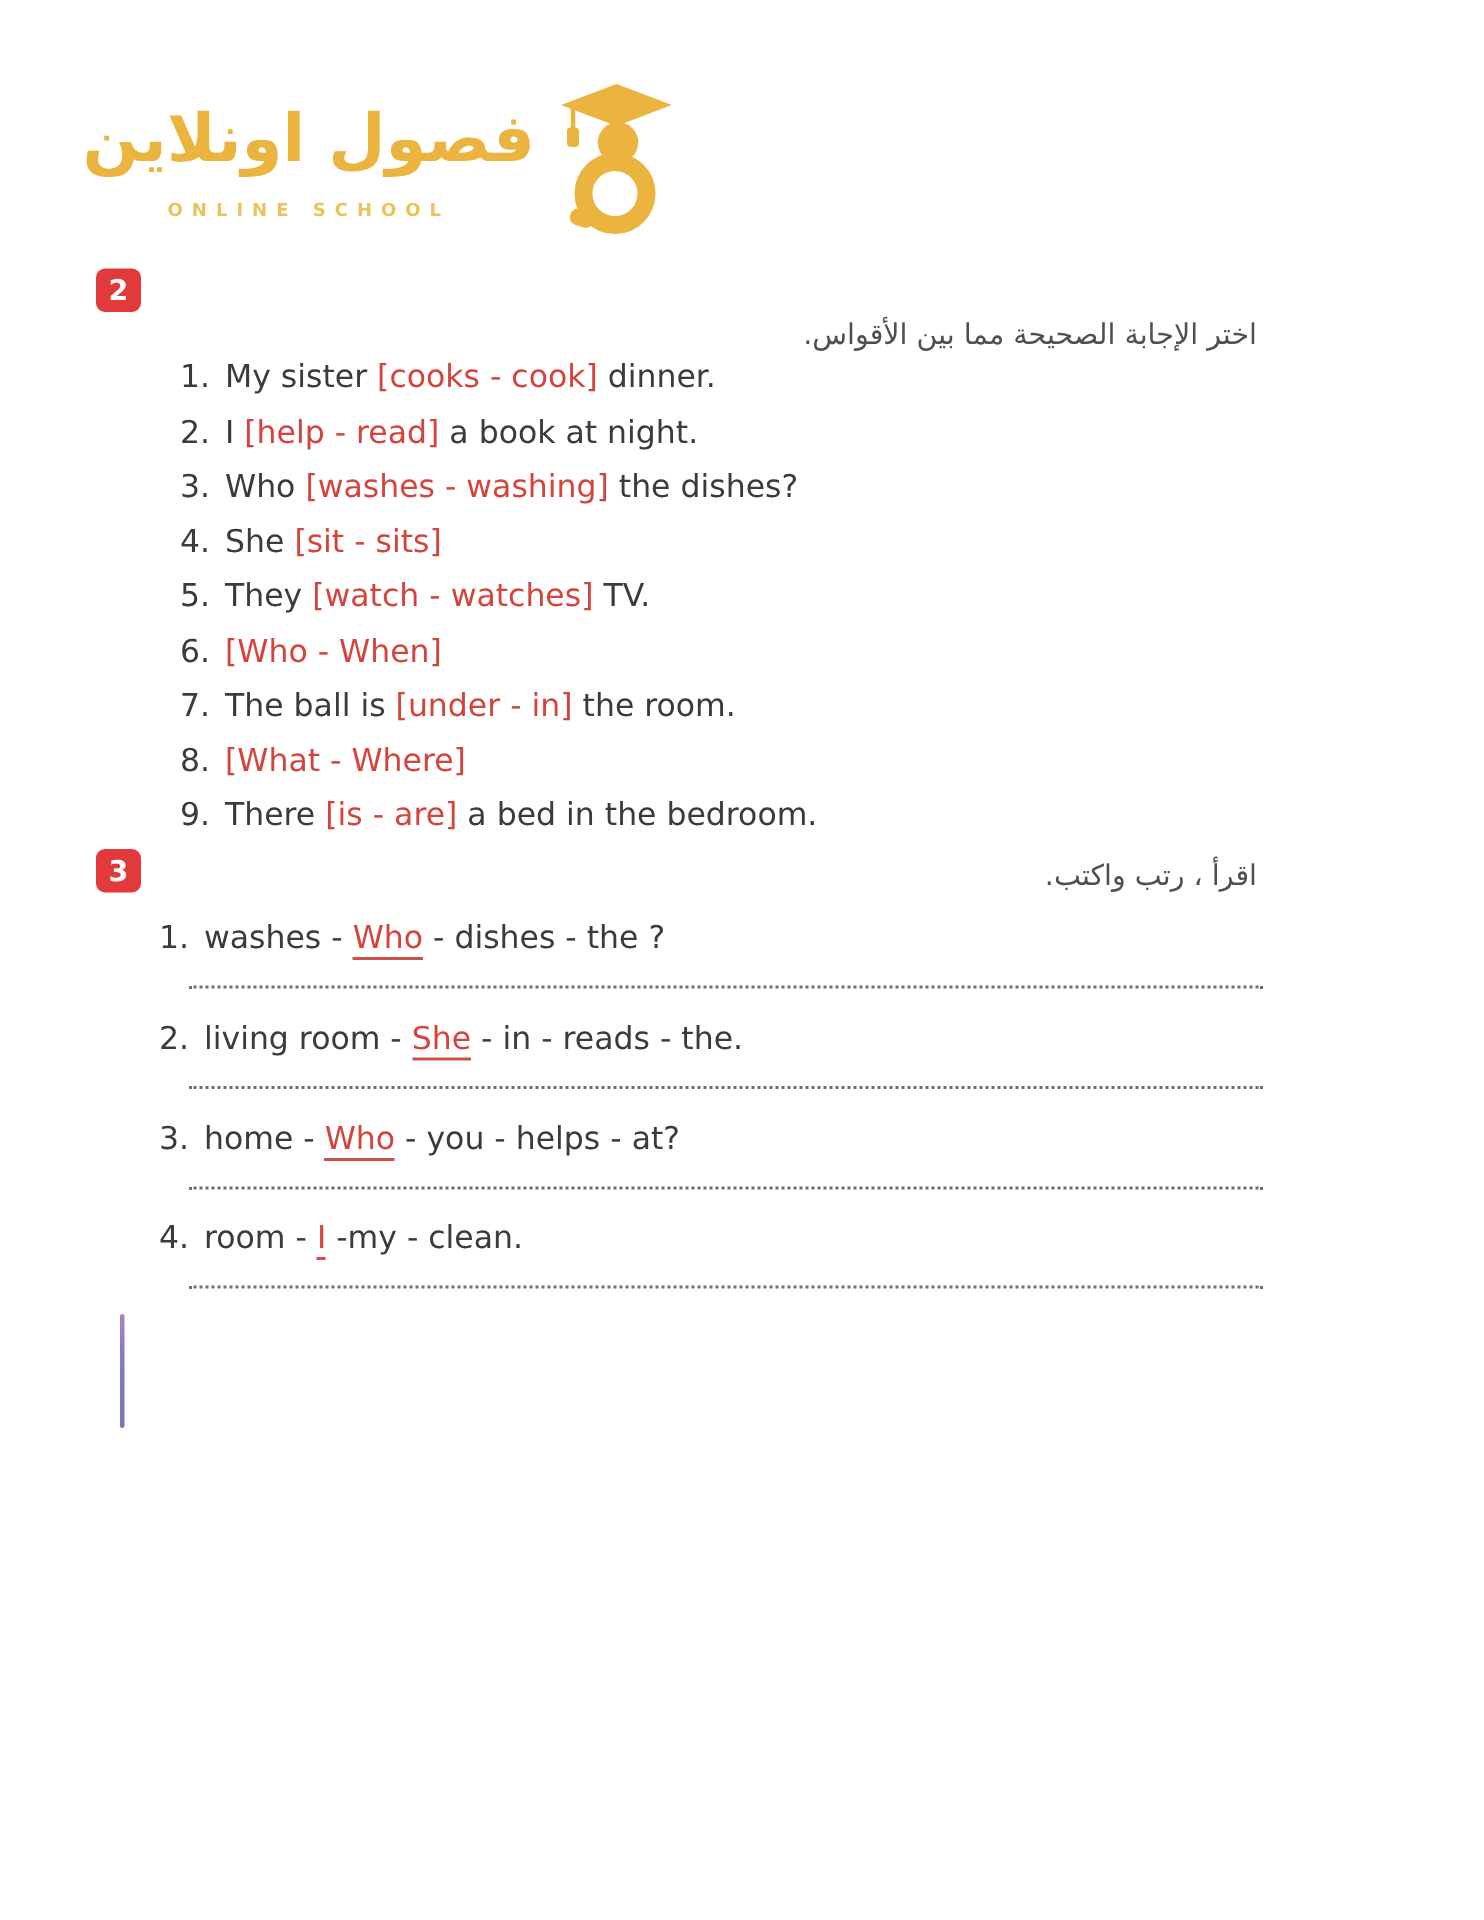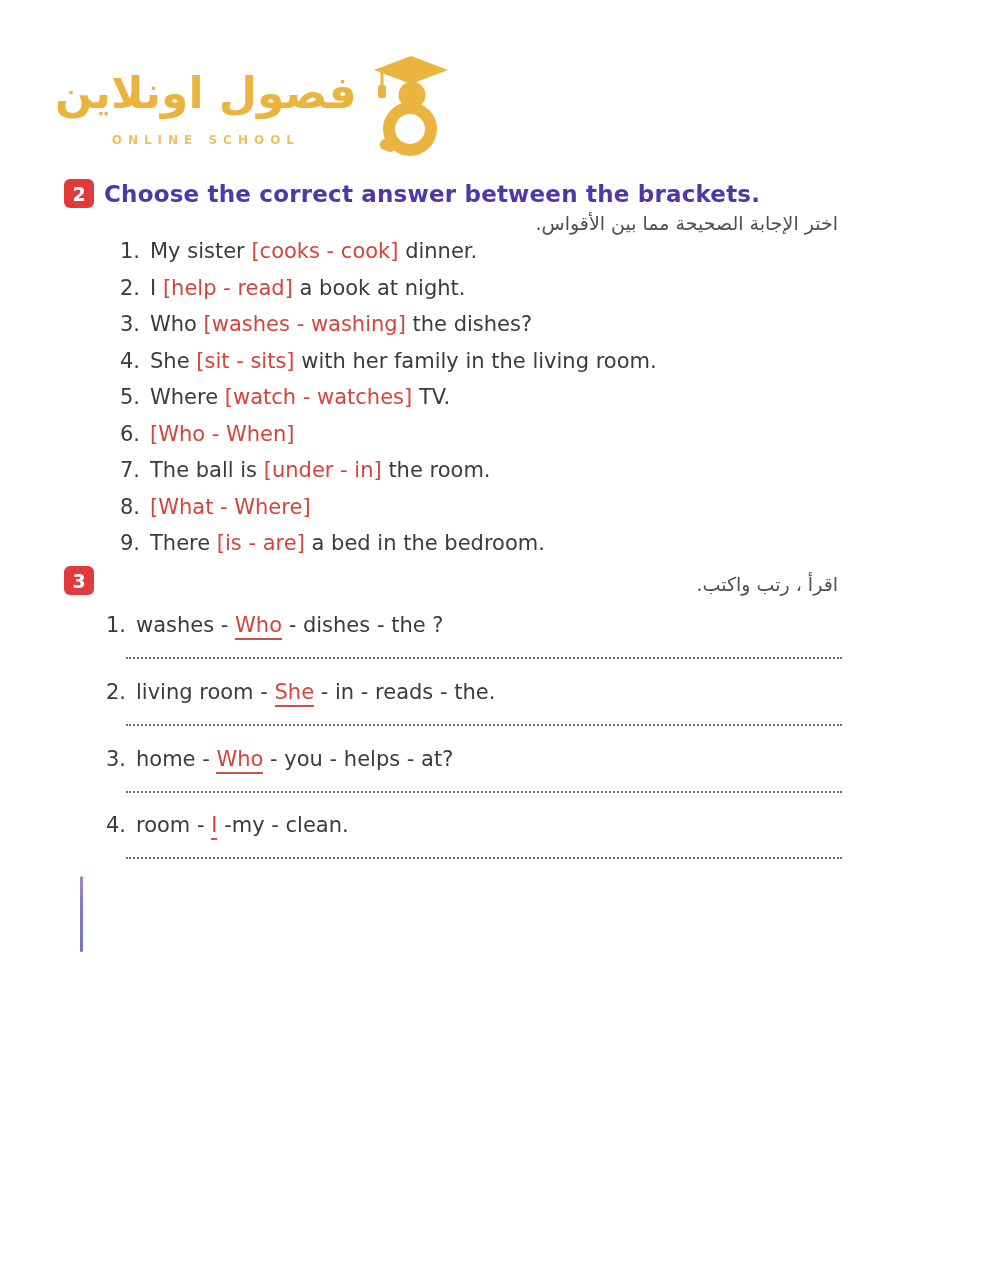--- a/index.html
+++ b/index.html
@@ -164,30 +164,29 @@
       <line x1="11" y1="17" x2="11" y2="31" stroke="#EAB43E" stroke-width="3"></line>
       <rect x="7" y="30" width="8" height="13" rx="2.5" fill="#EAB43E"></rect>
       <circle cx="41" cy="40" r="13.5" fill="#EAB43E"></circle>
       <circle cx="39" cy="74" r="21" fill="none" stroke="#EAB43E" stroke-width="12"></circle>
       <rect x="9" y="85" width="16" height="11" rx="5" fill="#EAB43E" transform="rotate(18 17 90)"></rect>
     </svg>
   </div>
 
   <div class="section-header" style="top:179px;">
     <div class="badge">2</div>
-    <div class="section-title">Choose the correct answer between the brackets.</div>
   </div>
   <div class="ar-caption" style="top:212px;">اختر الإجابة الصحيحة مما بين الأقواس.</div>
 
   <div class="ex2-list">
     <div class="ex2-item"><span class="item-num">1.</span><span>My sister </span><span class="opt-red">[cooks - cook]</span><span> dinner.</span></div>
     <div class="ex2-item"><span class="item-num">2.</span><span>I </span><span class="opt-red">[help - read]</span><span> a book at night.</span></div>
     <div class="ex2-item"><span class="item-num">3.</span><span>Who </span><span class="opt-red">[washes - washing]</span><span> the dishes?</span></div>
-    <div class="ex2-item"><span class="item-num">4.</span><span>She </span><span class="opt-red">[sit - sits]</span><span> with her family in the living room.</span></div>
-    <div class="ex2-item"><span class="item-num">5.</span><span>Where </span><span class="opt-red">[watch - watches]</span><span> TV.</span></div>
+    <div class="ex2-item"><span class="item-num">4.</span><span>She </span><span class="opt-red">[sit - sits]</span></div>
+    <div class="ex2-item"><span class="item-num">5.</span><span>They </span><span class="opt-red">[watch - watches]</span><span> TV.</span></div>
     <div class="ex2-item"><span class="item-num">6.</span><span></span><span class="opt-red">[Who - When]</span></div>
     <div class="ex2-item"><span class="item-num">7.</span><span>The ball is </span><span class="opt-red">[under - in]</span><span> the room.</span></div>
     <div class="ex2-item"><span class="item-num">8.</span><span></span><span class="opt-red">[What - Where]</span></div>
     <div class="ex2-item"><span class="item-num">9.</span><span>There </span><span class="opt-red">[is - are]</span><span> a bed in the bedroom.</span></div>
   </div>
 
   <div class="section-header" style="top:566px;">
     <div class="badge">3</div>
   </div>
   <div class="ar-caption" style="top:573px;">اقرأ ، رتب واكتب.</div>

